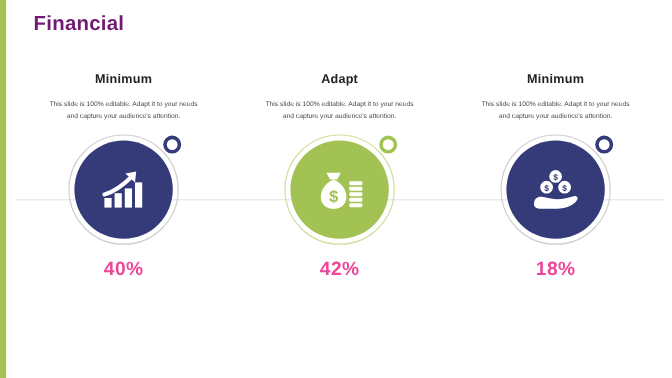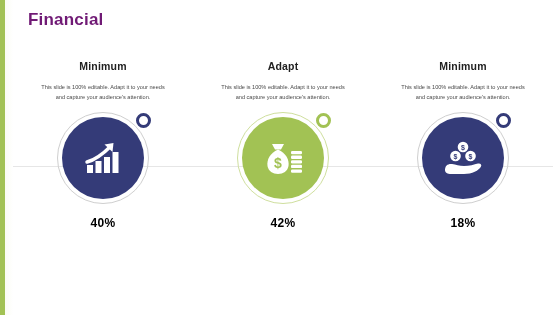--- a/index.html
+++ b/index.html
@@ -139,23 +139,23 @@
     width: 15px;
     height: 15px;
     border-radius: 50%;
     box-sizing: border-box;
     border: 3px solid #343b78;
     background: #ffffff;
   }
   .marker-ring.green { border-color: #a2c254; }
   .pct {
     margin-top: 12px;
-    font-size: 12px;
+    font-size: 16px;
     font-weight: bold;
-    color: #000000;
+    color: #ec4899;
     letter-spacing: 0.3px;
   }
   .icon-svg { display: block; }
 </style>
 </head>
 <body>
 
 <div class="slide">
 
   <div class="accent-bar"></div>

